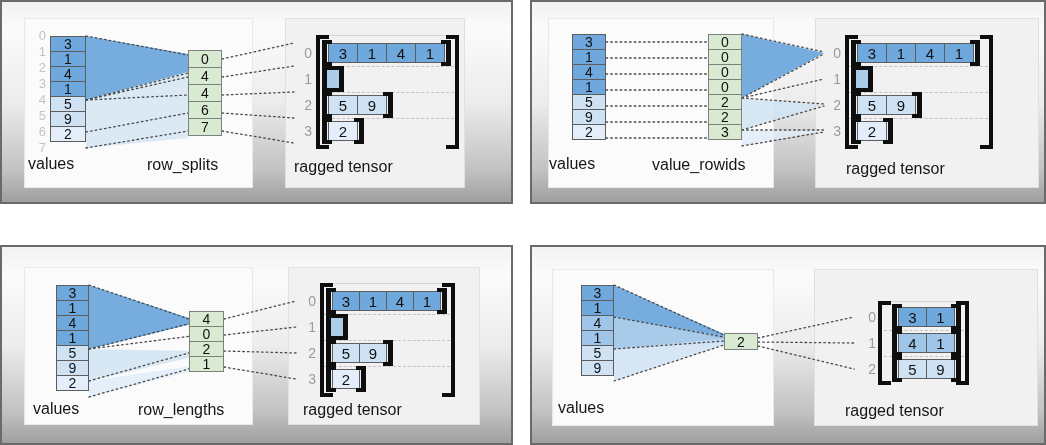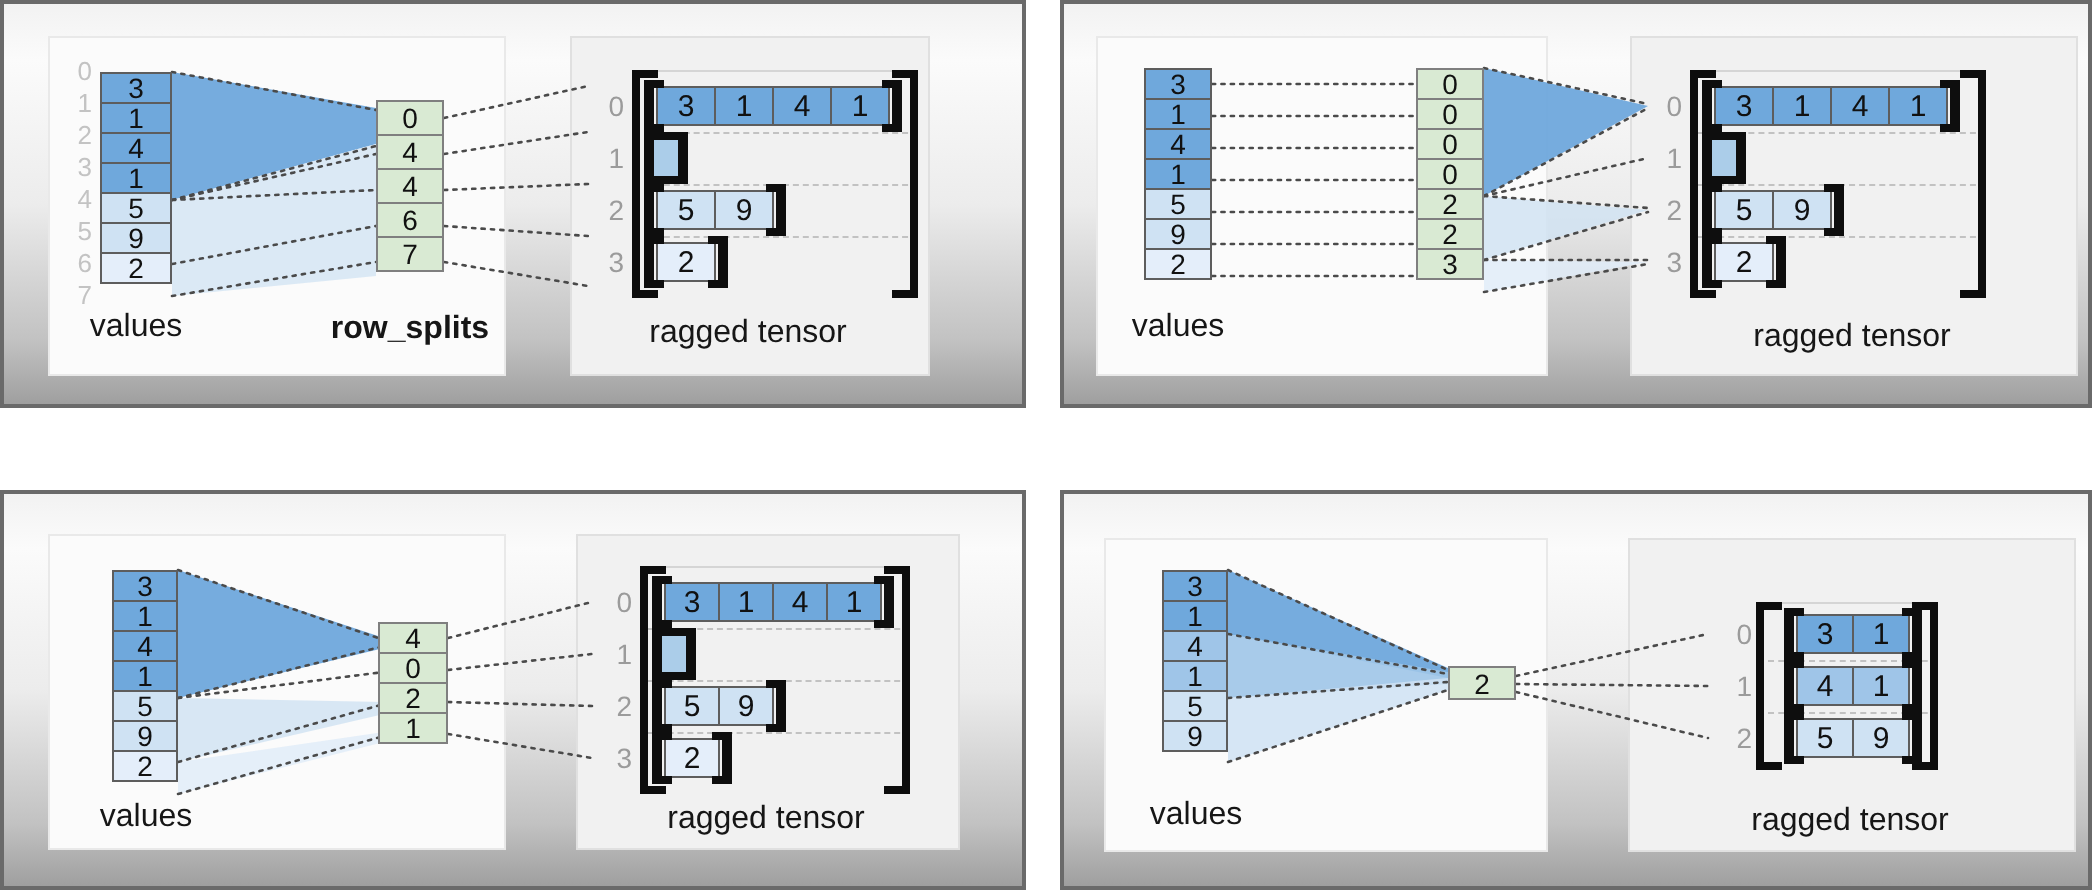--- a/index.html
+++ b/index.html
@@ -15,22 +15,22 @@
   .col .cell{width:var(--cw);height:var(--ch);}
   .cell{box-sizing:border-box;border:1px solid #5d5d5d;display:flex;align-items:center;
         justify-content:center;font-size:14px;line-height:1;background:#fff;}
   .col .cell + .cell{margin-top:-1px;}
   .gcol .cell{border-color:#7f7f7f;}
   .b1{background:#6fa8dc;} .b2{background:#9fc5e8;} .b3{background:#cfe2f3;} .b4{background:#e4eefa;}
   .g{background:#d9ead3;}
   .idxcol{position:absolute;display:flex;flex-direction:column;align-items:flex-end;z-index:3;
           color:#c3c3c3;font-size:13px;}
   .idxcol span{height:16px;line-height:16px;}
-  .lab{position:absolute;z-index:3;font-size:16px;text-align:center;color:#161616;}
-  .plab{font-weight:bold;line-height:19px;}
+  .lab{position:absolute;z-index:3;font-size:16px;text-align:left;color:#161616;}
+  .plab{font-weight:normal;line-height:19px;}
   .rowlab{position:absolute;z-index:3;width:16px;text-align:right;color:#9b9b9b;font-size:14px;line-height:18px;}
   .bigb{position:absolute;z-index:3;width:13px;box-sizing:border-box;}
   .bigb.l{border-left:4px solid #0d0d0d;border-top:4px solid #0d0d0d;border-bottom:4px solid #0d0d0d;}
   .bigb.r{border-right:4px solid #0d0d0d;border-top:4px solid #0d0d0d;border-bottom:4px solid #0d0d0d;}
   .topline{position:absolute;height:1px;background:#d5d5d5;z-index:2;}
   .sep{position:absolute;border-top:1px dashed #c2c2c2;z-index:2;}
   .rrow{position:absolute;display:flex;align-items:center;height:26px;z-index:3;}
   .rcells{display:flex;}
   .rcells .cell{width:var(--rw,30px);height:20px;font-size:15px;}
   .rcells .cell + .cell{margin-left:-1px;}
@@ -167,20 +167,21 @@
     <div class="col gcol" style="left:176px;top:32px">
         <div class="cell g">0</div>
         <div class="cell g">0</div>
         <div class="cell g">0</div>
         <div class="cell g">0</div>
         <div class="cell g">2</div>
         <div class="cell g">2</div>
         <div class="cell g">3</div>
       </div>
     <div class="lab" style="left:17px;top:153px;width:80px">values</div>
+    <div class="lab plab" style="left:120px;top:153px;width:146px">value_rowids</div>
     <div class="topline" style="left:313px;top:33px;width:148px"></div>
     <div class="bigb l" style="left:313px;top:33px;height:114px"></div>
     <div class="bigb r" style="left:448px;top:33px;height:114px"></div>
     <div class="sep" style="left:317px;top:64px;width:144px"></div>
     <div class="sep" style="left:317px;top:90px;width:144px"></div>
     <div class="sep" style="left:317px;top:116px;width:144px"></div>
     <div class="rowlab" style="left:293px;top:42px">0</div>
     <div class="rowlab" style="left:293px;top:68px">1</div>
     <div class="rowlab" style="left:293px;top:94px">2</div>
     <div class="rowlab" style="left:293px;top:120px">3</div>
@@ -242,20 +243,21 @@
         <div class="cell b3">9</div>
         <div class="cell b4">2</div>
       </div>
     <div class="col gcol" style="left:187px;top:64px;--cw:35px">
         <div class="cell g">4</div>
         <div class="cell g">0</div>
         <div class="cell g">2</div>
         <div class="cell g">1</div>
       </div>
     <div class="lab" style="left:31px;top:153px;width:80px">values</div>
+    <div class="lab plab" style="left:136px;top:153px;width:120px">row_lengths</div>
     <div class="topline" style="left:318px;top:36px;width:135px"></div>
     <div class="bigb l" style="left:318px;top:36px;height:114px"></div>
     <div class="bigb r" style="left:440px;top:36px;height:114px"></div>
     <div class="sep" style="left:322px;top:67px;width:131px"></div>
     <div class="sep" style="left:322px;top:93px;width:131px"></div>
     <div class="sep" style="left:322px;top:119px;width:131px"></div>
     <div class="rowlab" style="left:298px;top:45px">0</div>
     <div class="rowlab" style="left:298px;top:71px">1</div>
     <div class="rowlab" style="left:298px;top:97px">2</div>
     <div class="rowlab" style="left:298px;top:123px">3</div>

